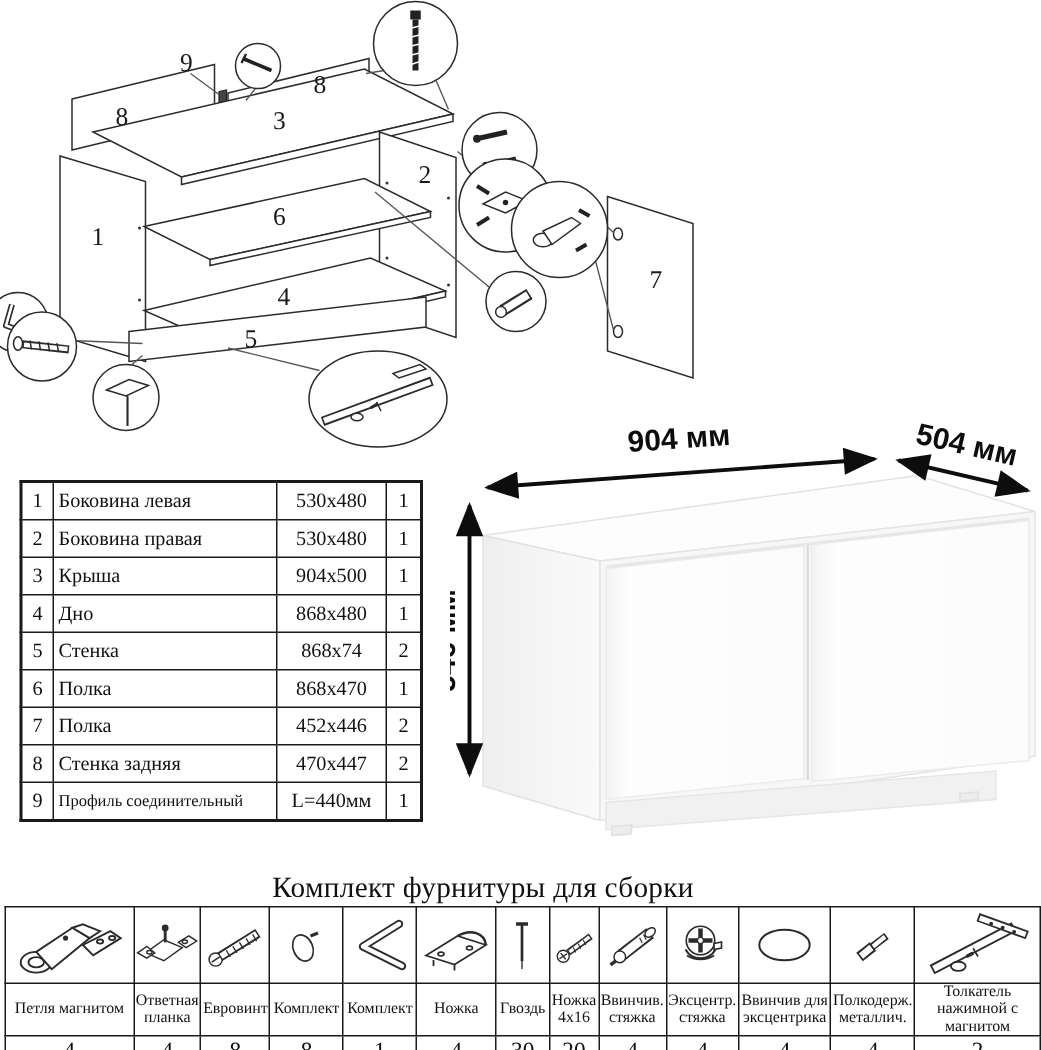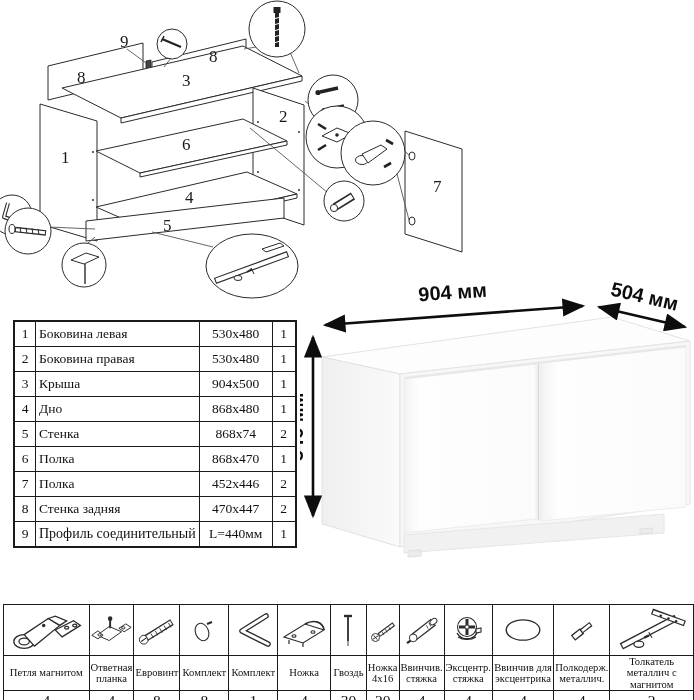--- a/index.html
+++ b/index.html
@@ -11,21 +11,21 @@
   .num{font-size:17px;fill:#1a1a1a;}
   
   .parts{position:absolute;left:13px;top:320px;border-collapse:collapse;table-layout:fixed;}
   .parts td{border:1.4px solid #1a1a1a;font-size:13.5px;height:14.9px;padding:4px 3px;
             white-space:nowrap;overflow:hidden;}
   .parts{border:2px solid #1a1a1a;}
   .parts .c-num{width:20px;text-align:center;padding:0;}
   .parts .c-name{width:142px;text-align:left;}
   .parts .c-size{width:66px;text-align:center;margin-left:32px;}
   .parts .c-qty{width:22px;text-align:center;padding:0;}
-  .parts .small{font-size:14px;}
+  .parts .small{font-size:11px;}
   
   .cab{position:absolute;left:300px;top:280px;}
   .dimtxt{font-family:"Liberation Sans", sans-serif;font-weight:bold;font-size:20px;fill:#0d0d0d;}
   
   .hw-title{position:absolute;left:0;top:582px;width:644px;text-align:center;
             font-size:19.5px;letter-spacing:.2px;}
   .hw{position:absolute;left:3px;top:604px;border-collapse:collapse;table-layout:fixed;
       border:1.6px solid #1a1a1a;}
   .hw td{border:1.3px solid #1a1a1a;text-align:center;vertical-align:middle;padding:0;}
   .hw .ri td{height:50px;}
@@ -284,20 +284,21 @@
     <g>
       <line x1="325" y1="325" x2="583" y2="306" stroke="#0d0d0d" stroke-width="2.6" marker-start="url(#ah)" marker-end="url(#ah)"></line>
       <line x1="599" y1="307" x2="685" y2="327" stroke="#0d0d0d" stroke-width="2.6" marker-start="url(#ah)" marker-end="url(#ah)"></line>
       <line x1="313" y1="337" x2="313" y2="516" stroke="#0d0d0d" stroke-width="2.6" marker-start="url(#ah)" marker-end="url(#ah)"></line>
       <text class="dimtxt" text-anchor="middle" transform="translate(453,299) rotate(-4)">904 мм</text>
       <text class="dimtxt" text-anchor="middle" transform="translate(643,303) rotate(13)">504 мм</text>
       <text class="dimtxt" text-anchor="middle" transform="translate(303,427) rotate(-90)">546 мм</text>
     </g>
   </svg>
 
+  <div class="hw-title">Комплект фурнитуры для сборки</div>
 
   <table class="hw">
     <colgroup>
       <col style="width:88px">
         <col style="width:45px">
         <col style="width:46px">
         <col style="width:50px">
       <col style="width:50px">
         <col style="width:54px">
         <col style="width:37px">
@@ -443,21 +444,21 @@
         <td>Евровинт</td>
         <td>Комплект</td>
         <td>Комплект</td>
         <td>Ножка</td>
         <td>Гвоздь</td>
         <td>Ножка 4x16</td>
         <td>Ввинчив. стяжка</td>
         <td>Эксцентр. стяжка</td>
         <td>Ввинчив для эксцентрика</td>
         <td>Полкодерж. металлич.</td>
-        <td>Толкатель металлич с магнитом</td>
+        <td>Толкатель нажимной с магнитом</td>
       </tr>
       <tr class="rq">
         <td>4</td>
         <td>4</td>
         <td>8</td>
         <td>8</td>
         <td>1</td>
         <td>4</td>
         <td>30</td>
         <td>20</td>

